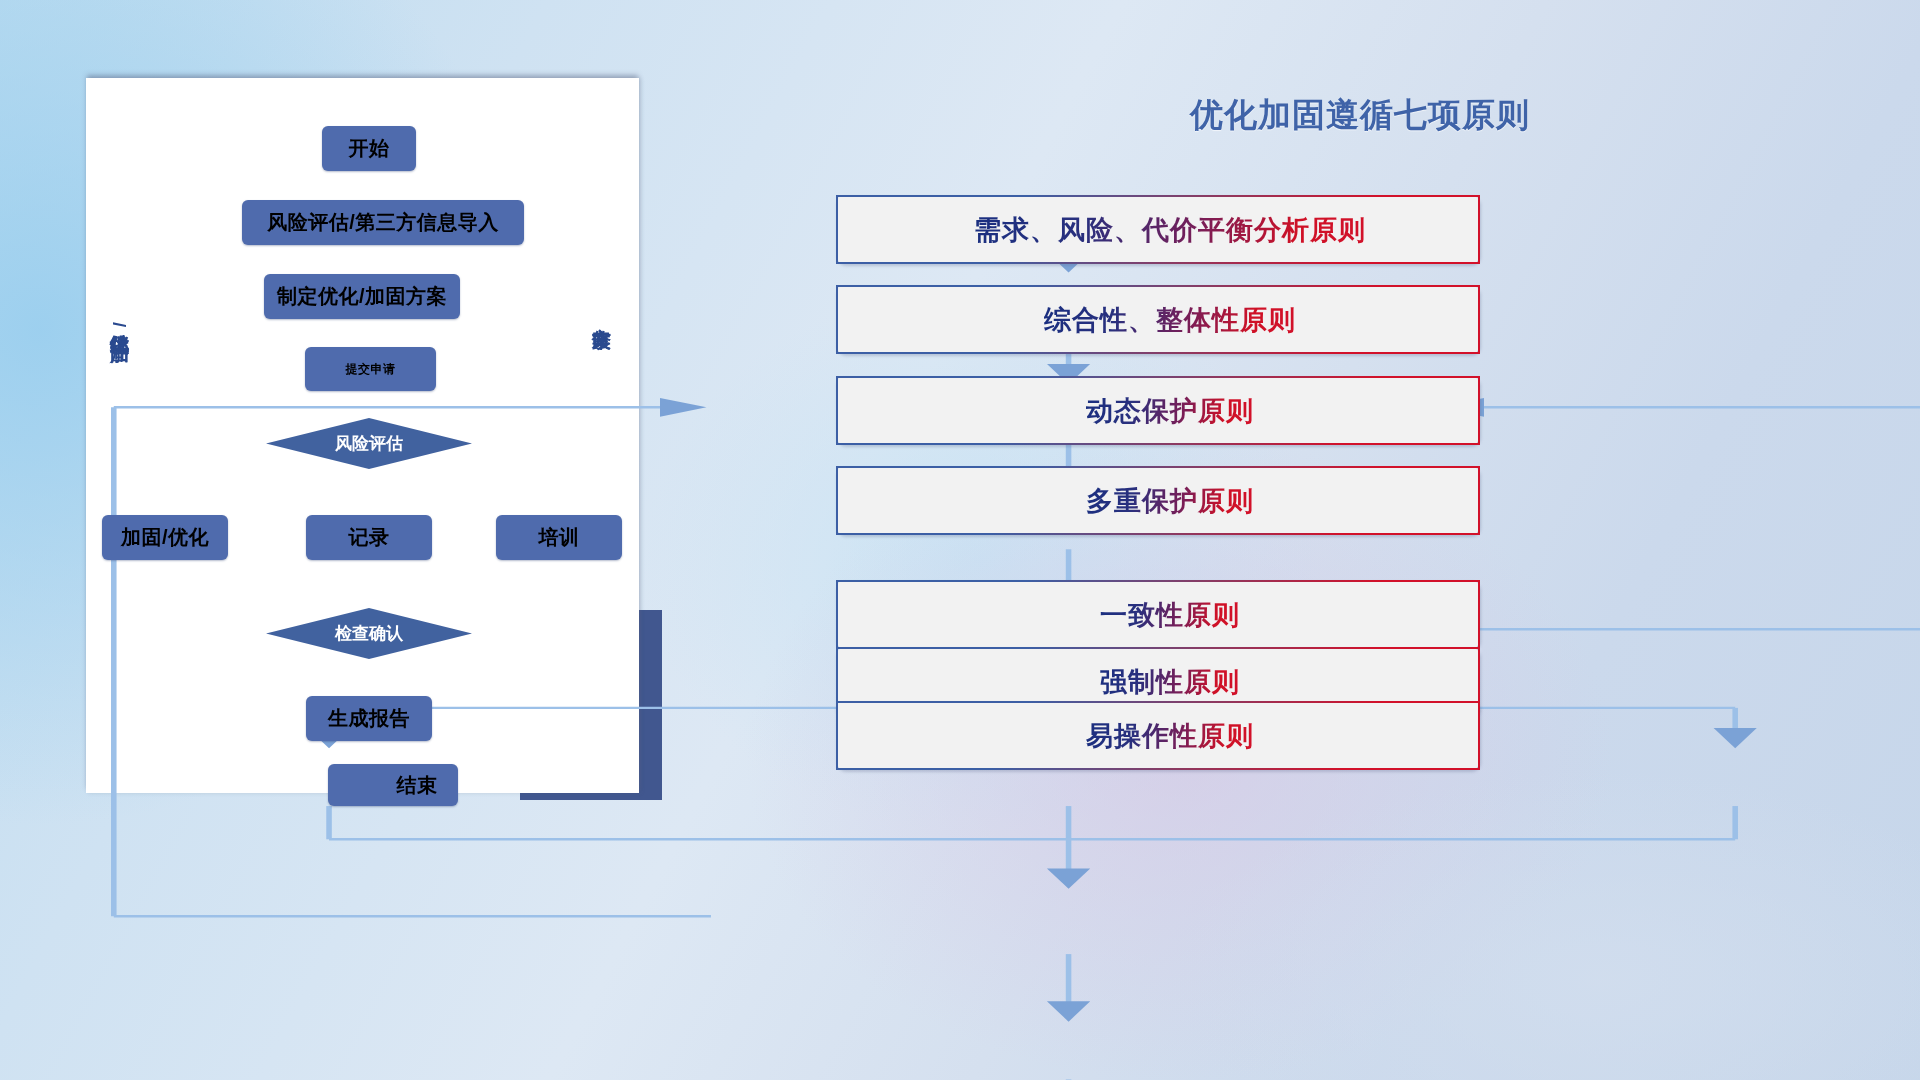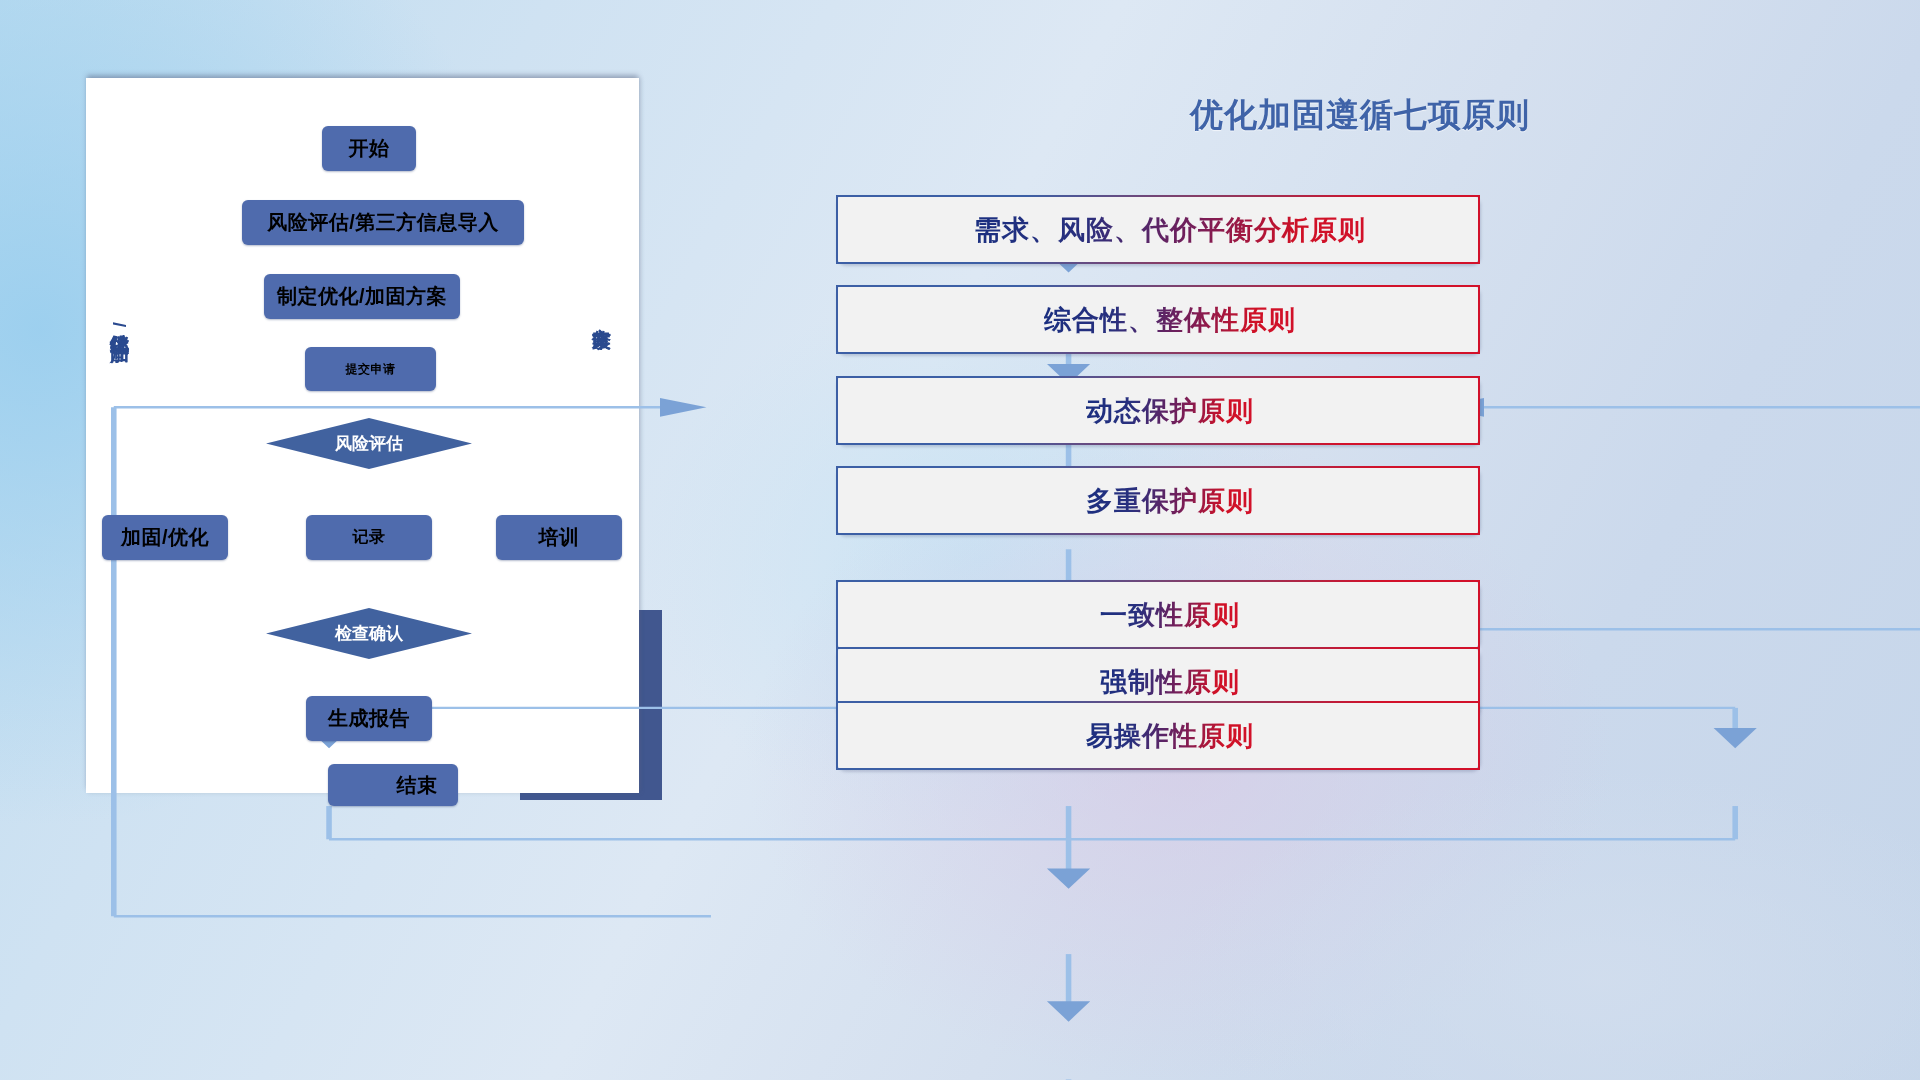--- a/index.html
+++ b/index.html
@@ -146,21 +146,21 @@
     </div>
 
     <div class="diamond" style="left:180px;top:340px;width:206px;height:51px;font-size:17px;">
       <span>风险评估</span>
     </div>
 
     <div class="node" style="left:16px;top:437px;width:126px;height:45px;font-size:20px;">
       <span>加固/优化</span>
     </div>
 
-    <div class="node" style="left:220px;top:437px;width:126px;height:45px;font-size:16px;">
+    <div class="node" style="left:220px;top:437px;width:126px;height:45px;font-size:20px;">
       <span>记录</span>
     </div>
 
     <div class="node" style="left:410px;top:437px;width:126px;height:45px;font-size:20px;">
       <span>培训</span>
     </div>
 
     <div class="diamond" style="left:180px;top:530px;width:206px;height:51px;font-size:17px;">
       <span>检查确认</span>
     </div>

